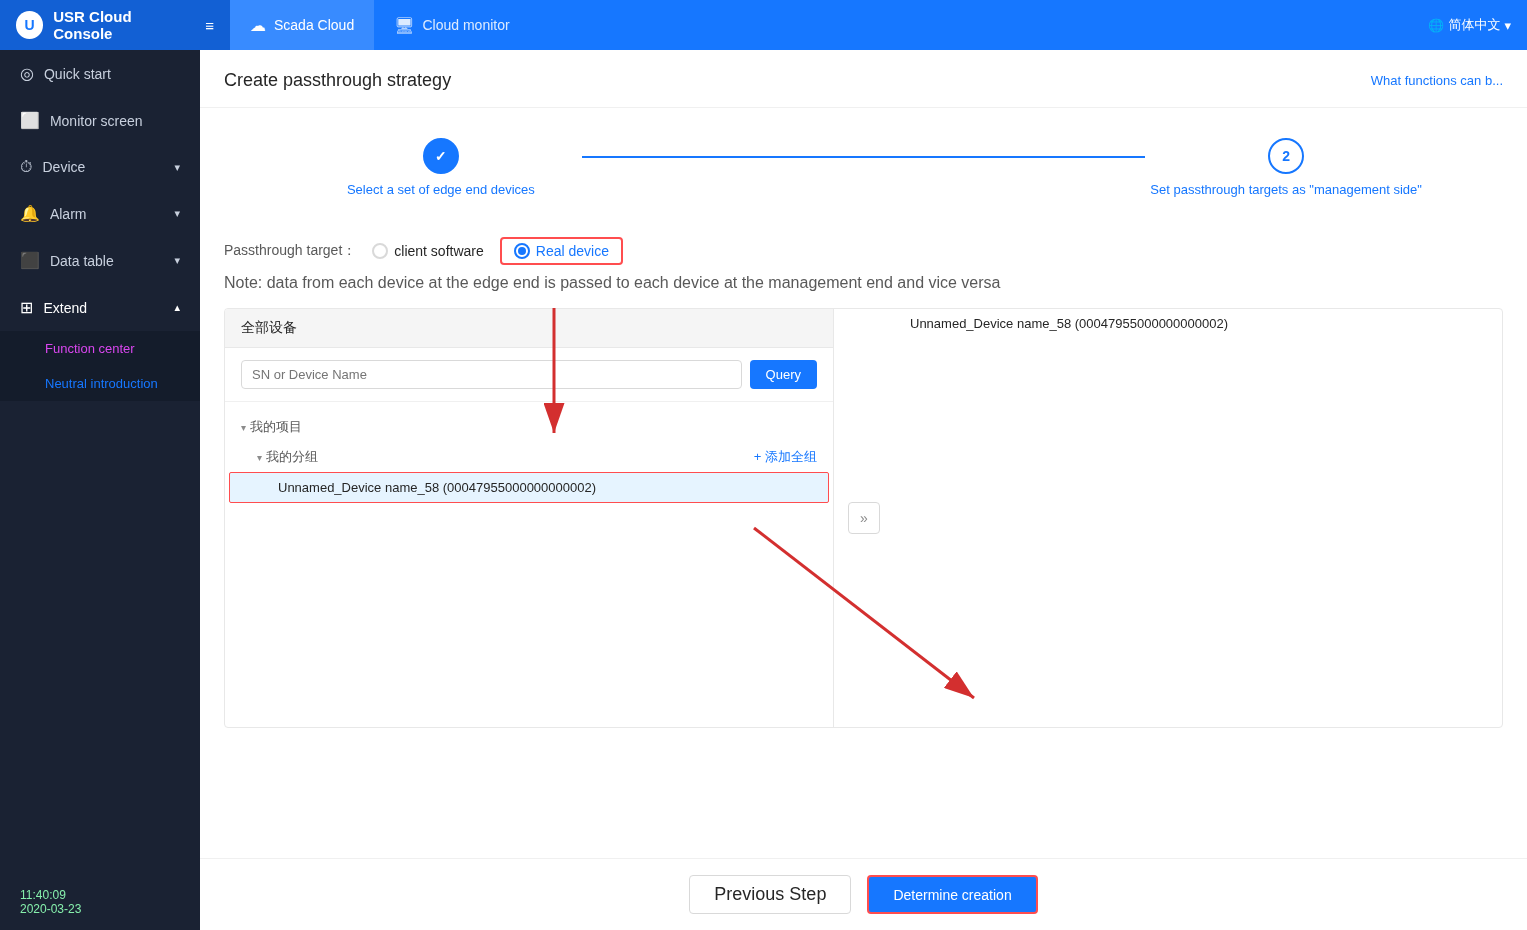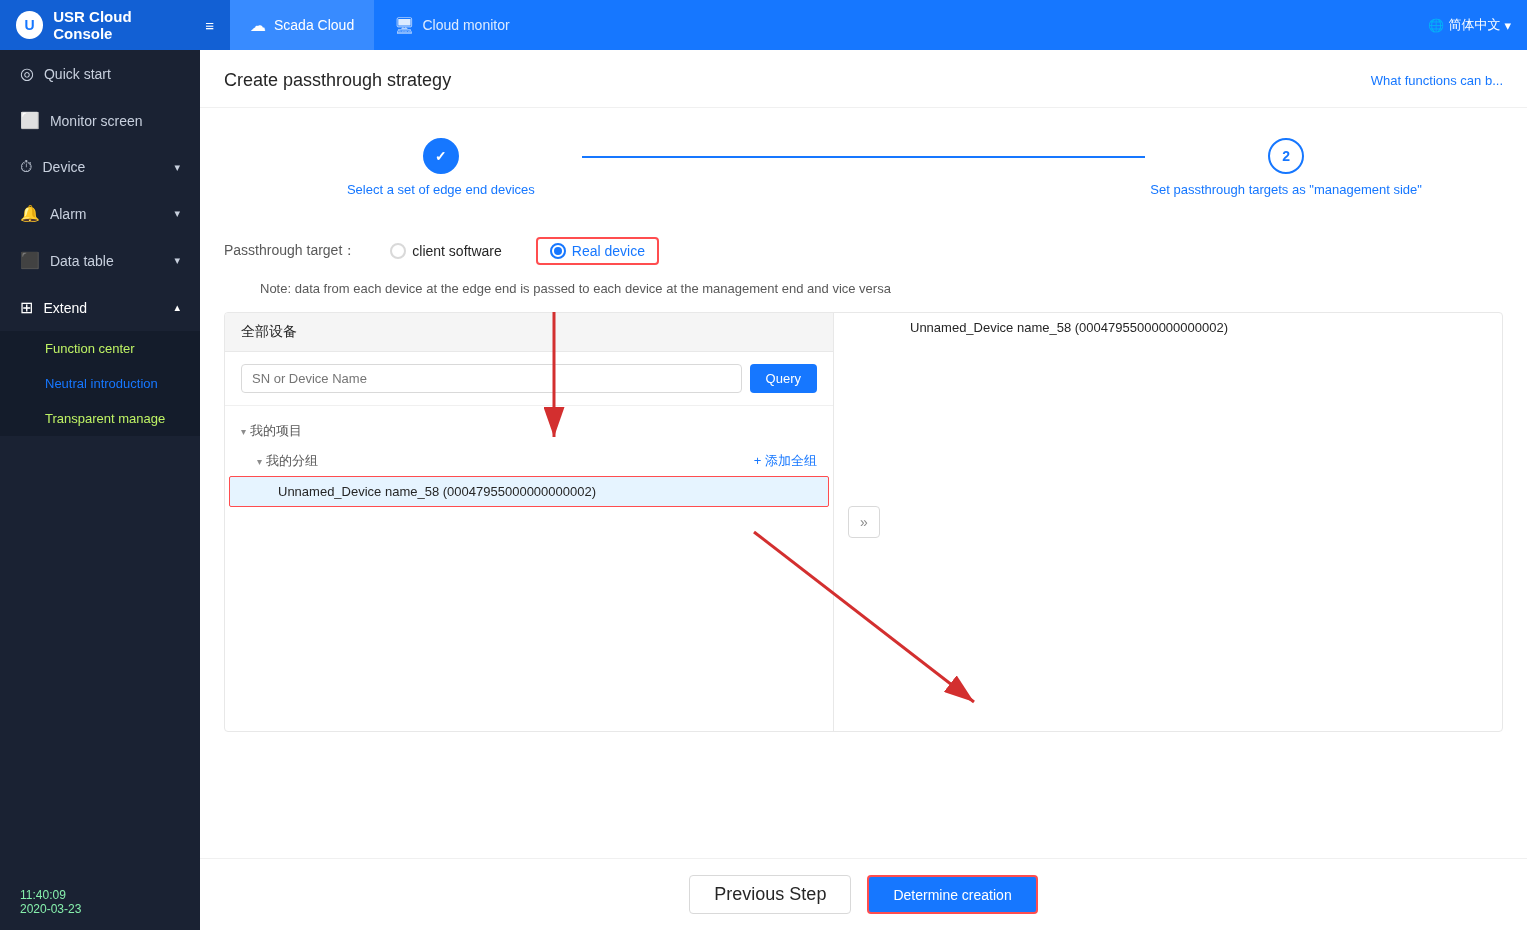--- a/index.html
+++ b/index.html
@@ -103,21 +103,21 @@
     .sidebar-item-expand {
       margin-left: auto;
       font-size: 11px;
     }
     .sidebar-sub {
       background: #141c2b;
     }
     .sidebar-sub-item {
       padding: 10px 20px 10px 45px;
       cursor: pointer;
-      color: #bef264;
+      color: #d946ef;
       font-size: 13px;
     }
     .sidebar-sub-item.active { color: #1677ff; }
     .sidebar-bottom {
       margin-top: auto;
       padding: 14px 20px;
       color: #86efac;
       font-size: 12px;
     }
 
@@ -204,22 +204,22 @@
     }
 
     
     .form-area {
       padding: 20px 24px;
       flex: 1;
     }
     .passthrough-target-row {
       display: flex;
       align-items: center;
-      gap: 34px;
-      margin-bottom: 16px;
+      gap: 16px;
+      margin-bottom: 9px;
     }
     .target-label {
       color: #595959;
       font-size: 14px;
     }
     .radio-option {
       display: flex;
       align-items: center;
       gap: 6px;
       cursor: pointer;
@@ -251,23 +251,22 @@
     .selected-option-box {
       border: 2px solid #ff4d4f;
       border-radius: 4px;
       padding: 4px 12px;
       display: flex;
       align-items: center;
       gap: 6px;
     }
     .note-text {
       color: #595959;
-      font-size: 13px;
+      font-size: 16px;
       margin-bottom: 16px;
-      margin-left: 36px;
     }
 
     
     .device-section {
       display: flex;
       gap: 0;
       border: 1px solid #e8e8e8;
       border-radius: 4px;
       overflow: hidden;
       min-height: 420px;
@@ -482,23 +481,20 @@
       <span class="sidebar-item-icon">⊞</span>
       <span>Extend</span>
       <span class="sidebar-item-expand">▴</span>
     </div>
     <div class="sidebar-sub">
       <div class="sidebar-sub-item">
         <span>Function center</span>
       </div>
       <div class="sidebar-sub-item active">
         <span>Neutral introduction</span>
-      </div>
-      <div class="sidebar-sub-item">
-        <span>Transparent manage</span>
       </div>
     </div>
 
     <div class="sidebar-bottom">
       <div>11:40:09</div>
       <div>2020-03-23</div>
     </div>
   </div>
 
   <div class="content">

